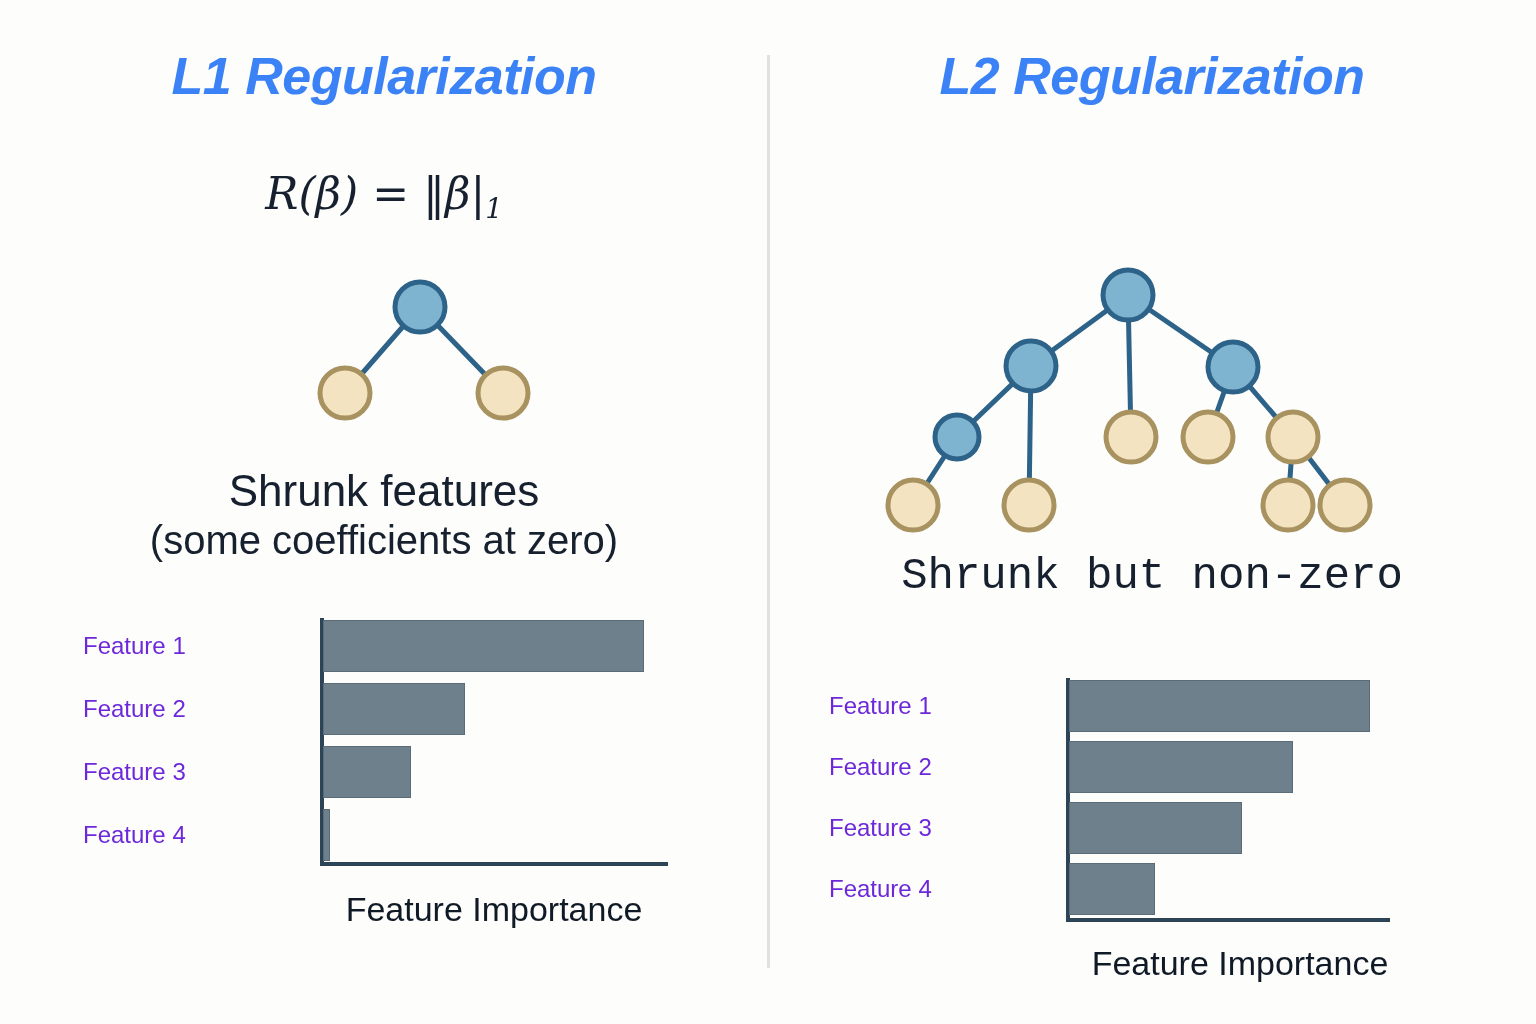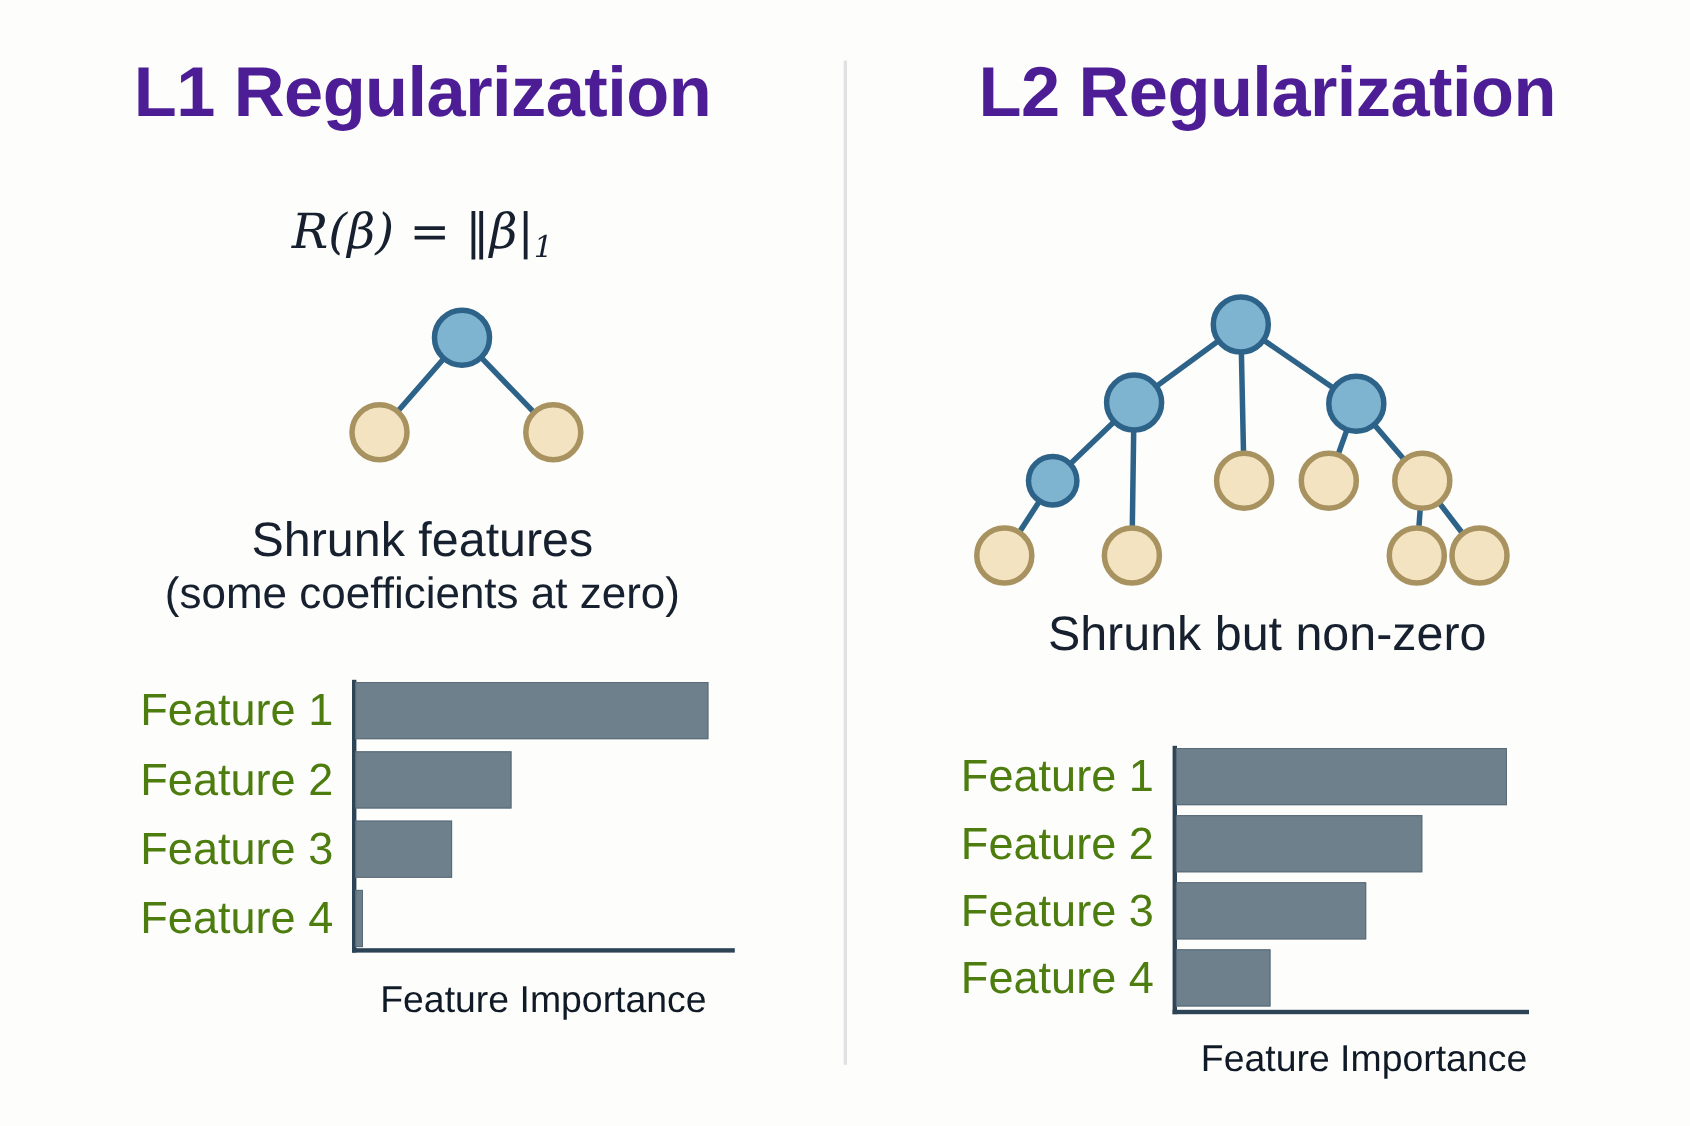--- a/index.html
+++ b/index.html
@@ -15,33 +15,34 @@
   #panel-left{left:0;width:768px;}
   #panel-right{left:768px;width:768px;border-radius:20px;}
 
   .divider{
     position:absolute;left:767px;top:55px;width:3px;height:913px;
     background:#dfe1e3;
   }
 
   .title{
     position:absolute;width:100%;text-align:center;
-    font-size:64px;font-weight:700;letter-spacing:-0.5px;
-    color:#4c1d95;
+    font-size:52px;font-weight:700;letter-spacing:-0.5px;
+    color:#3b82f6;
+    font-style:italic;
   }
   #title-left{top:46px;}
   #title-right{top:46px;}
 
   .formula{
     position:absolute;width:100%;text-align:center;
     font-family:"DejaVu Serif","Liberation Serif",serif;
     font-style:italic;font-size:44px;color:#16202e;
     white-space:nowrap;
   }
-  #formula-left{top:168px;margin-top:17px;}
+  #formula-left{top:168px;}
   #formula-right{top:163px;}
   .formula sub{font-size:0.62em;font-style:italic;vertical-align:-0.32em;}
   .formula sup{font-size:0.62em;font-style:normal;vertical-align:0.48em;}
   .bar-glyph{font-style:normal;}
 
   .caption{
     position:absolute;width:100%;text-align:center;color:#16202e;
     line-height:1.12;
   }
   #caption-left-1{top:466px;font-size:44px;}
@@ -53,22 +54,22 @@
   .tree-svg{left:0;top:0;}
 
   .chartbox{position:absolute;}
   .axis-line{position:absolute;background:#2d4356;}
   .bar{
     position:absolute;height:52px;
     background:#6f808d;border:1.5px solid #5b6c79;
     box-sizing:border-box;
   }
   .cat-label{
-    position:absolute;font-size:41px;color:#4d7c0f;
-    text-align:right;white-space:nowrap;
+    position:absolute;font-size:24px;color:#6d28d9;
+    text-align:left;white-space:nowrap;
     transform:translateY(-50%);
   }
   .xaxis-title{
     position:absolute;font-size:34px;color:#101a27;
     white-space:nowrap;text-align:center;
   }
 </style>
 </head>
 <body>
 
@@ -85,21 +86,21 @@
 
 <div class="panel" id="panel-right">
   <div class="title" id="title-right">L2 Regularization</div>
 
 </div>
 
 <div class="panel" id="captions-layer" style="left:0;width:1536px;">
   <div class="caption" id="caption-left-1" style="left:0;width:768px;">Shrunk features</div>
   <div class="caption" id="caption-left-2" style="left:0;width:768px;">(some coefficients at zero)</div>
 
-  <div class="caption" id="caption-right-1" style="left:768px;width:768px;">Shrunk but non-zero</div>
+  <div class="caption" id="caption-right-1" style="left:768px;width:768px;font-family:Liberation Mono, monospace;">Shrunk but non-zero</div>
 </div>
 
 <svg class="tree-svg" width="1536" height="1024">
   <g id="tree-left-edges">
       <line x1="420" y1="307" x2="345" y2="393" stroke="#2d6389" stroke-width="5" stroke-linecap="round"></line>
       <line x1="420" y1="307" x2="503" y2="393" stroke="#2d6389" stroke-width="5" stroke-linecap="round"></line>
     </g>
   <g id="tree-left-nodes">
       <circle cx="420" cy="307" r="25" fill="#7fb4d1" stroke="#2d6389" stroke-width="5"></circle>
       <circle cx="345" cy="393" r="25" fill="#f3e3c0" stroke="#a8925f" stroke-width="5"></circle>

